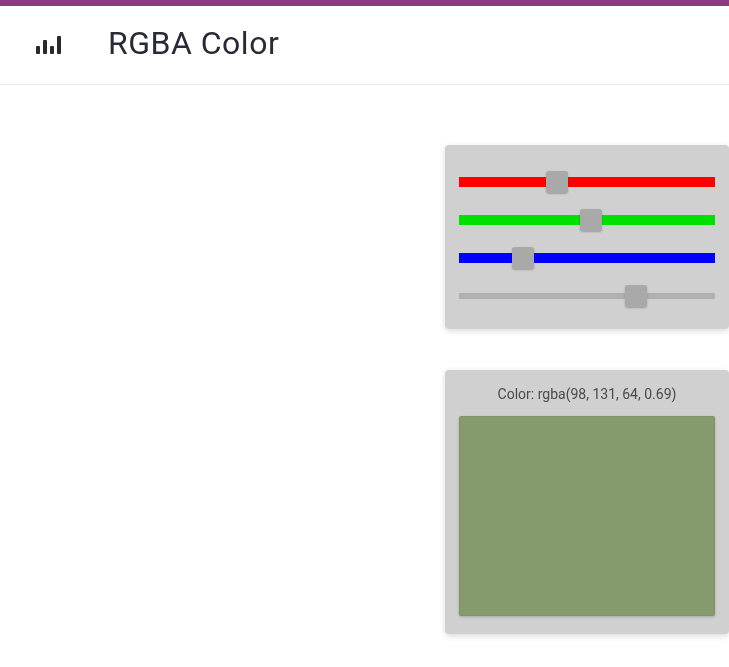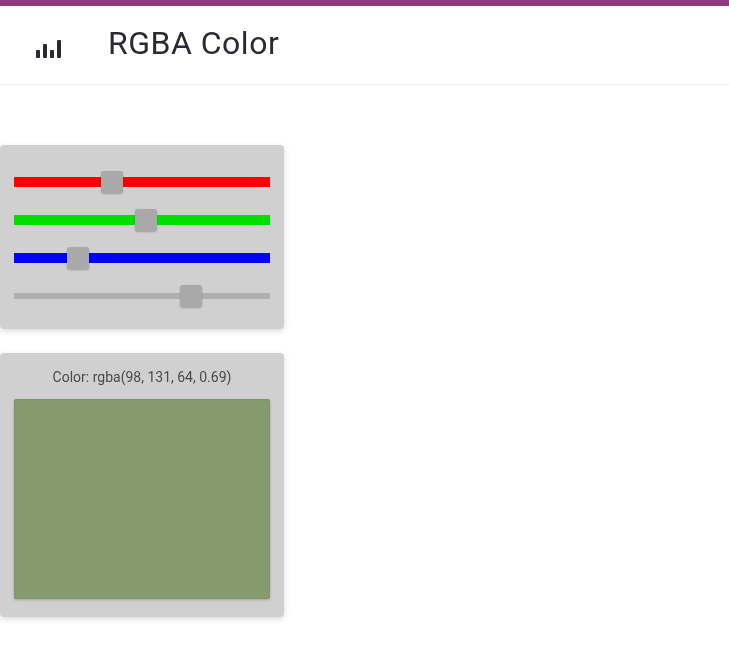--- a/index.html
+++ b/index.html
@@ -9,21 +9,21 @@
     width: 729px;
     height: 667px;
     overflow: hidden;
   }
   .topbar {
     height: 6px;
     background: #8e3a82;
   }
   .header {
     display: flex;
-    align-items: center;
+    align-items: flex-start;
     padding: 18px 28px 22px 28px;
     border-bottom: 1px solid #ececec;
   }
   .logo-icon {
     width: 40px;
     height: 30px;
     display: flex;
     align-items: flex-end;
     justify-content: center;
     gap: 3px;
@@ -42,22 +42,22 @@
   .page-title {
     font-size: 32px;
     font-weight: 400;
     color: #2a2a36;
     letter-spacing: 0.5px;
   }
   .content {
     padding-top: 60px;
     display: flex;
     flex-direction: column;
-    align-items: flex-start;
-    gap: 24px;
+    align-items: flex-end;
+    gap: 41px;
   }
   .panel {
     width: 284px;
     background: #d0d0d0;
     border-radius: 4px;
     box-shadow: 0 2px 6px rgba(0,0,0,0.15);
     padding: 18px 14px;
   }
   .sliders-panel {
     display: flex;

